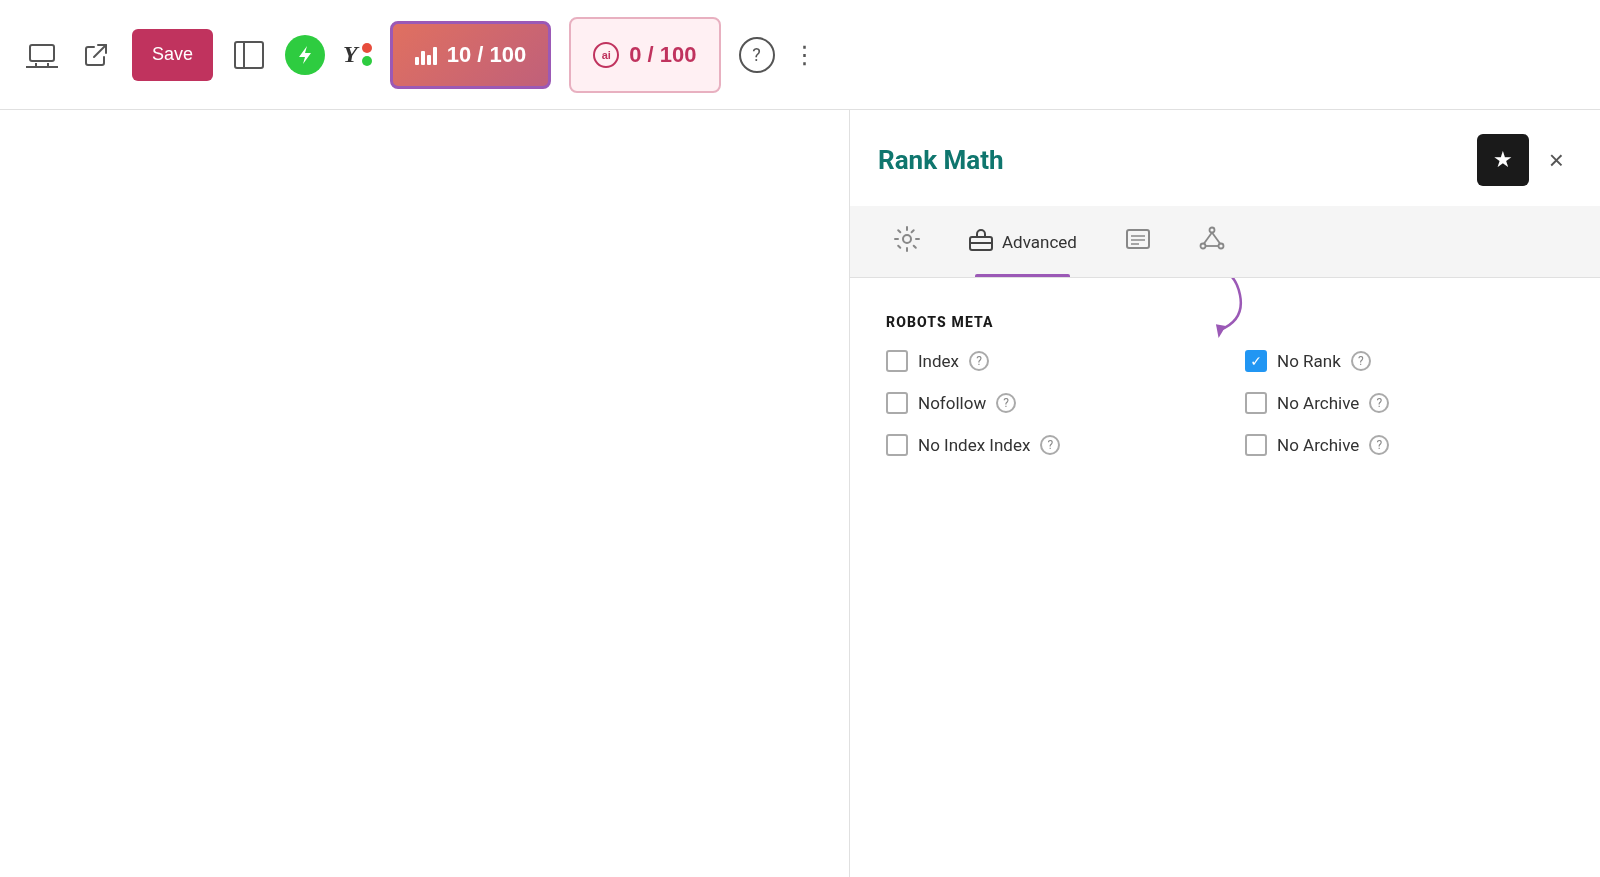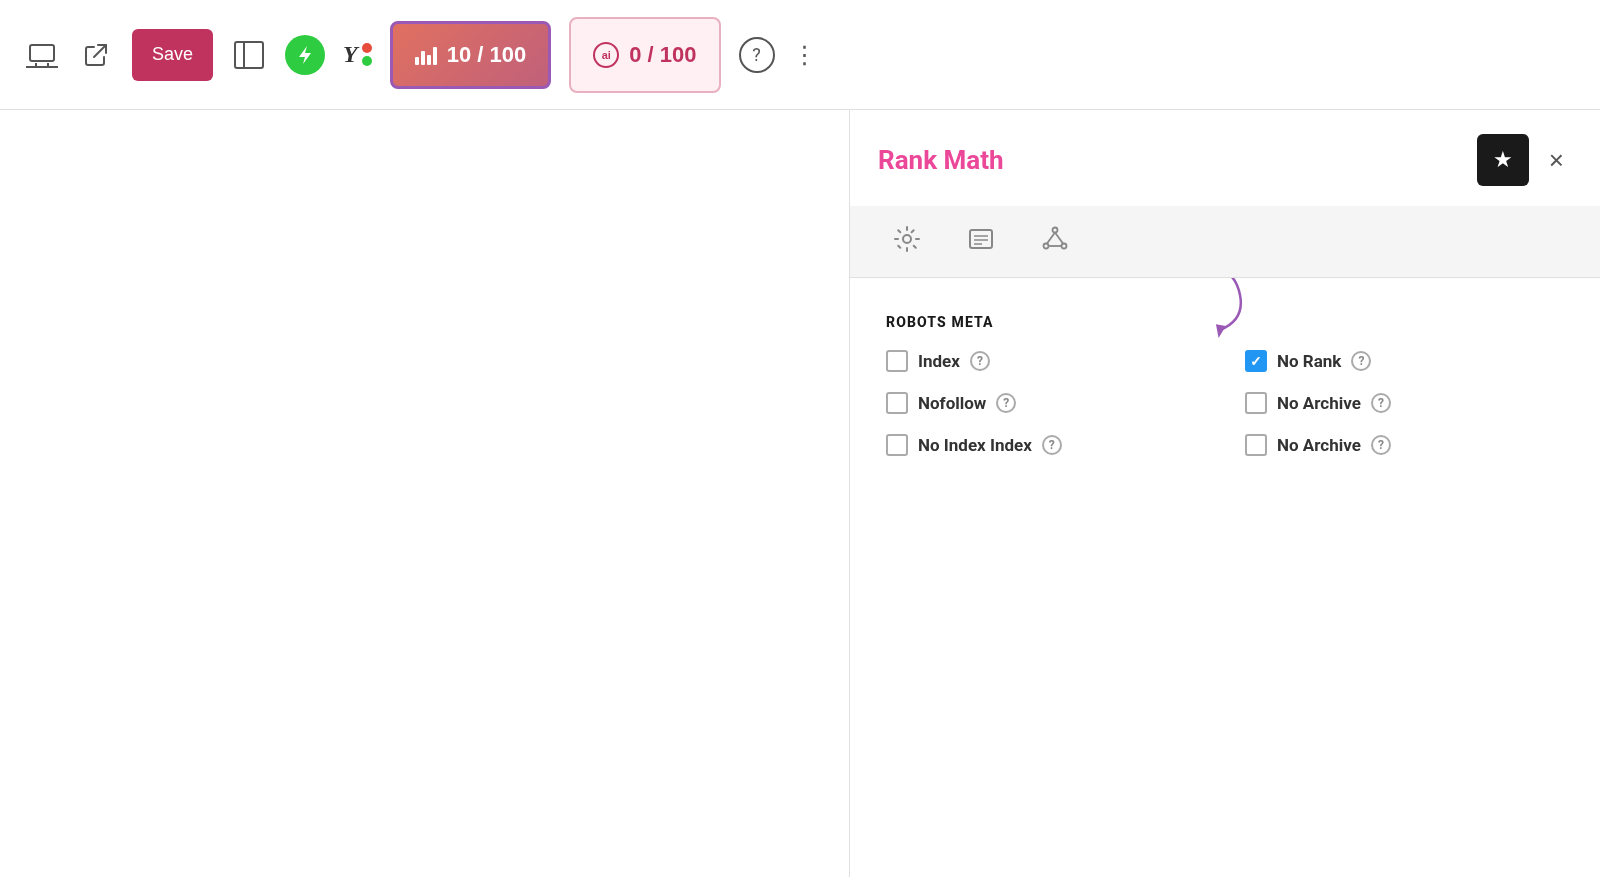--- a/index.html
+++ b/index.html
@@ -144,21 +144,21 @@
       display: flex;
       align-items: center;
       justify-content: space-between;
       padding: 24px 28px 20px 28px;
       background: #fff;
     }
 
     .rm-title {
       font-size: 26px;
       font-weight: 700;
-      color: #ec4899;
+      color: #0f766e;
     }
 
     .rm-header-right {
       display: flex;
       align-items: center;
       gap: 12px;
     }
 
     .star-button {
       background: #1a1a1a;
@@ -239,21 +239,20 @@
       letter-spacing: 0.08em;
       margin-bottom: 20px;
       text-transform: uppercase;
     }
 
     
     .robots-grid {
       display: grid;
       grid-template-columns: 1fr 1fr;
       gap: 20px 40px;
-      font-weight: bold;
     }
 
     .checkbox-row {
       display: flex;
       align-items: center;
       gap: 10px;
       font-size: 17px;
       color: #333;
     }
 
@@ -418,20 +417,30 @@
 
       <div class="tab-item">
         <span class="tab-icon">
           <svg width="26" height="26" viewBox="0 0 26 26" fill="none">
             <circle cx="13" cy="13" r="4" stroke="#888" stroke-width="2"></circle>
             <path d="M13 1v3M13 22v3M1 13h3M22 13h3M4.2 4.2l2.1 2.1M19.7 19.7l2.1 2.1M19.7 4.2l-2.1 2.1M4.2 19.7l2.1 2.1" stroke="#888" stroke-width="2" stroke-linecap="round"></path>
           </svg>
         </span>
       </div>
 
+      <div class="tab-item active">
+        <span class="tab-icon">
+          <svg width="26" height="26" viewBox="0 0 26 26" fill="none">
+            <rect x="2" y="11" width="22" height="13" rx="2" stroke="#444" stroke-width="2"></rect>
+            <path d="M9 11V8a4 4 0 018 0v3" stroke="#444" stroke-width="2"></path>
+            <line x1="2" y1="17" x2="24" y2="17" stroke="#444" stroke-width="2"></line>
+          </svg>
+        </span>
+        <span>Advanced</span>
+      </div>
 
       <div class="tab-item">
         <span class="tab-icon">
           <svg width="26" height="26" viewBox="0 0 26 26" fill="none">
             <rect x="2" y="4" width="22" height="18" rx="2" stroke="#888" stroke-width="2"></rect>
             <line x1="6" y1="10" x2="20" y2="10" stroke="#888" stroke-width="1.5"></line>
             <line x1="6" y1="14" x2="20" y2="14" stroke="#888" stroke-width="1.5"></line>
             <line x1="6" y1="18" x2="14" y2="18" stroke="#888" stroke-width="1.5"></line>
           </svg>
         </span>

